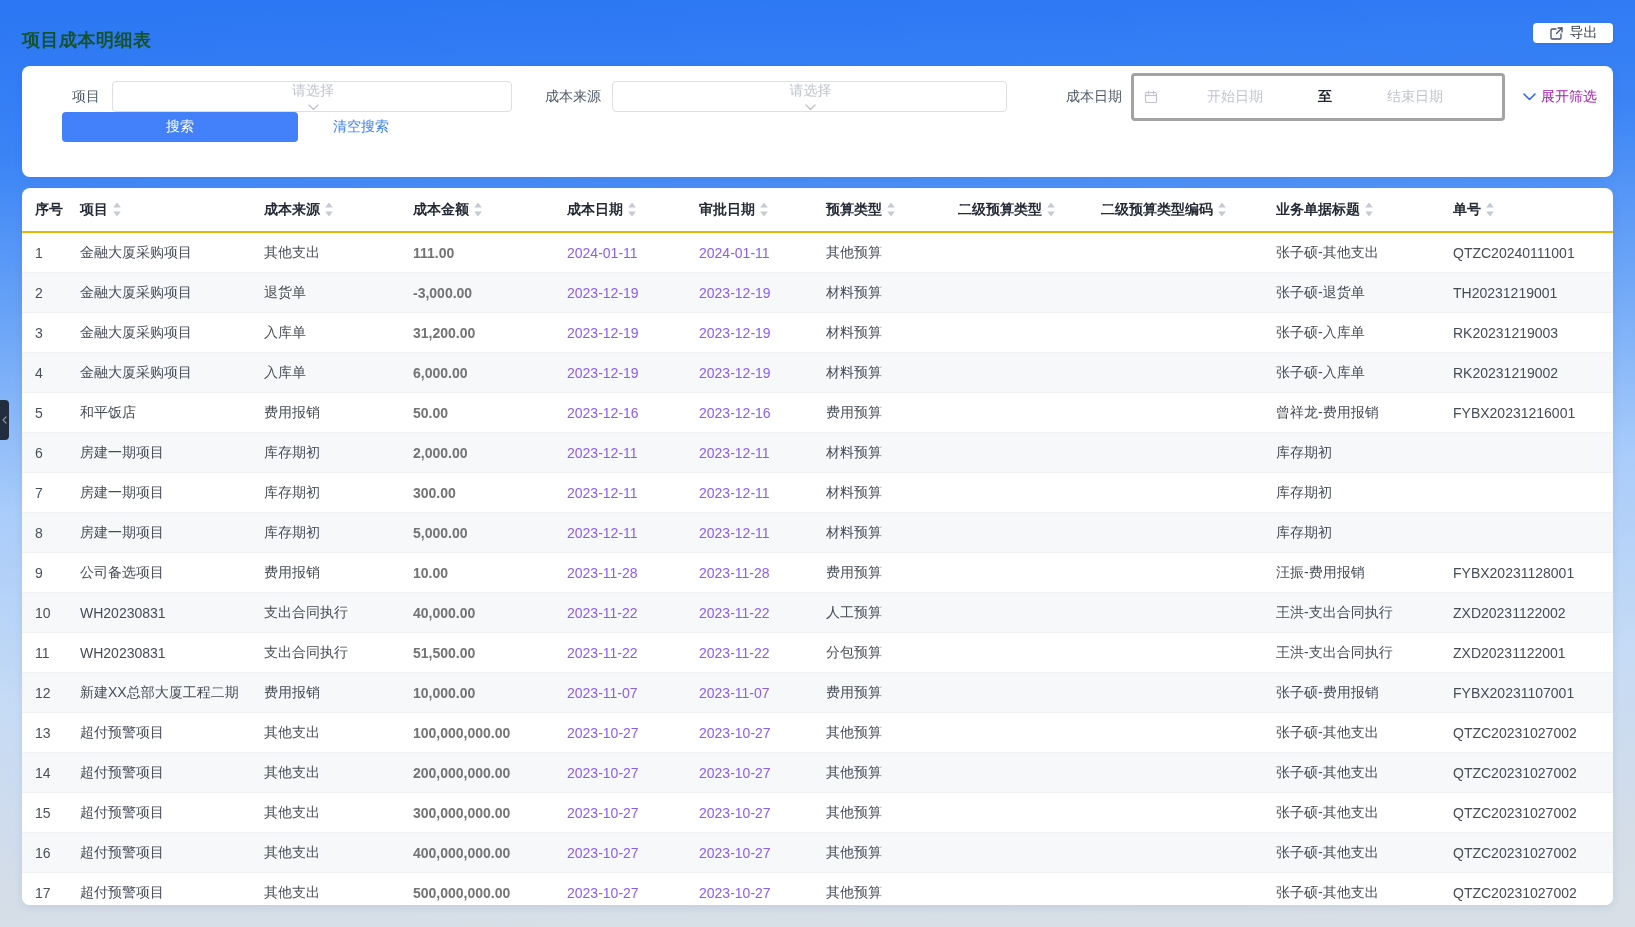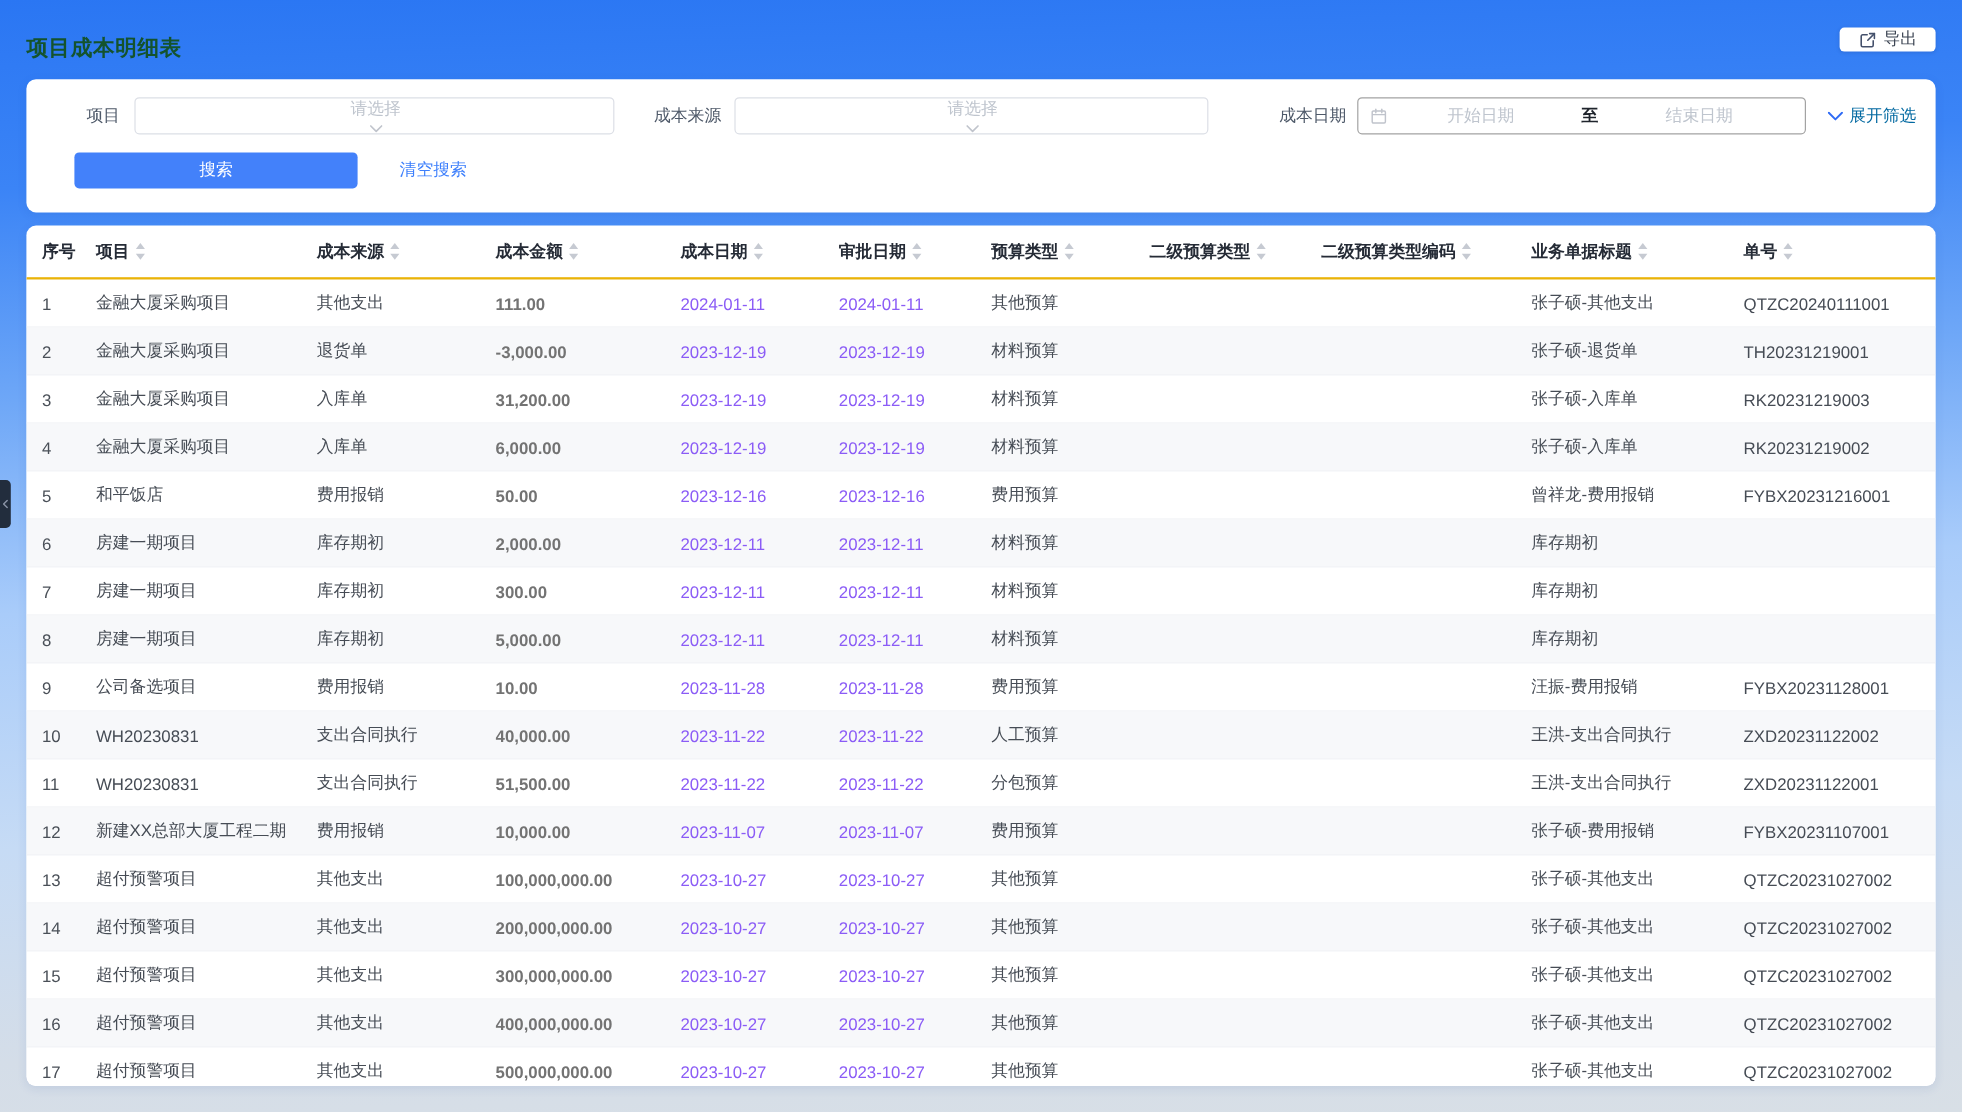--- a/index.html
+++ b/index.html
@@ -36,30 +36,30 @@
   .lbl-source  { width:58px; margin-left:31px; margin-right:11px; }
   .lbl-date    { width:58px; margin-left:57px; margin-right:9px; }
   .select-box {
     height:31px; border:1px solid #dcdfe6; border-radius:4px; background:#fff;
     display:flex; align-items:center; padding:0 10px 0 12px; cursor:pointer;flex-direction:column;
   }
   .sel-project { width:400px; }
   .sel-source  { width:395px; }
   .placeholder { font-size:14px; color:#bfc5ce; flex:1; text-align:left; }
   .date-range {
-    width:374px; height:31px; border:1px solid #a3a3a3; border-radius:4px; background:#fff;
+    width:374px; height:48px; border:3px solid #a3a3a3; border-radius:4px; background:#fff;
     display:flex; align-items:center; padding:0 10px; cursor:pointer;
   }
   .date-range .ph { flex:1; text-align:center; font-size:14px; color:#bfc5ce; }
   .date-range .sep { flex:none; font-size:14px; color:#1f242c; font-weight:bold; padding:0 6px; }
   .expand-link {
     margin-left:auto; display:flex; align-items:center; gap:5px;
-    color:#0369a1; font-size:14px; cursor:pointer; white-space:nowrap;
-  }
-  .actions-row { margin-top:15px; padding-left:40px; display:flex; align-items:center; }
+    color:#a21caf; font-size:14px; cursor:pointer; white-space:nowrap;
+  }
+  .actions-row { padding-left:40px; display:flex; align-items:center; }
   .search-btn {
     width:236px; height:30px; background:#4381fa; color:#fff; border:none;
     border-radius:4px; font-size:14px; cursor:pointer;
   }
   .clear-link { margin-left:35px; color:#3d7ffc; font-size:14px; cursor:pointer; }
   
   .drawer-handle {
     position:absolute; left:0; top:400px; width:9px; height:40px;
     background:#222d3d; border-radius:0 4px 4px 0; cursor:pointer;
     display:flex; align-items:center; justify-content:center;

